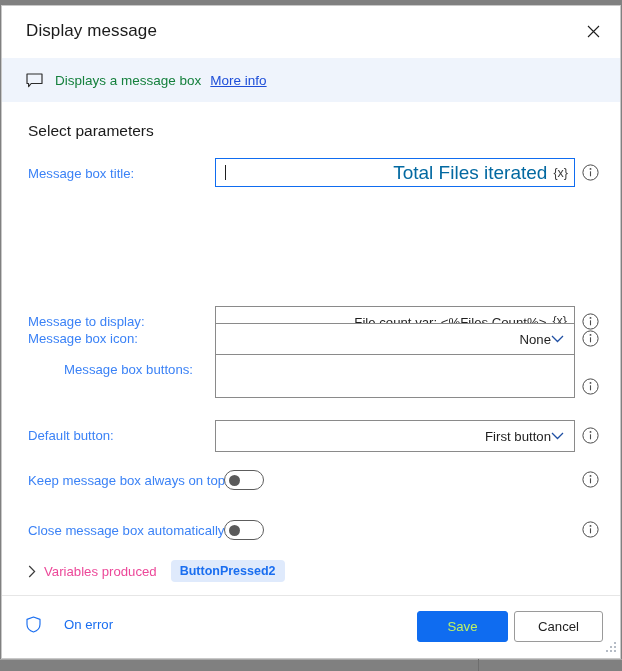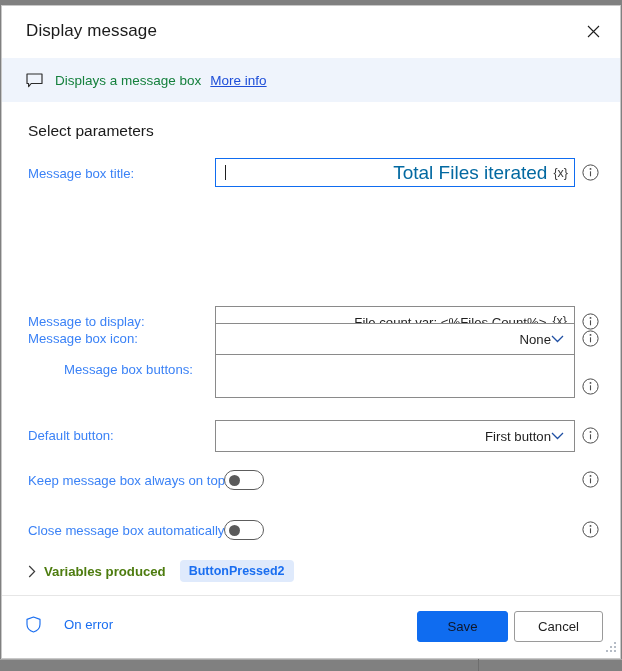--- a/index.html
+++ b/index.html
@@ -255,23 +255,22 @@
     align-items: center;
   }
   .varsrow .chev {
     margin-right: 8px;
     display: flex;
     align-items: center;
     cursor: pointer;
   }
   .varsrow .vlabel {
     font-size: 13.2px;
-    color: #4d7c0f;
+    color: #ec4899;
     margin-right: 14px;
-    font-weight: bold;
   }
   .vbadge {
     background: #dfeafc;
     color: #1a6ef0;
     font-size: 12.5px;
     font-weight: bold;
     border-radius: 4px;
     padding: 4px 9px;
     cursor: pointer;
   }
@@ -307,21 +306,21 @@
     display: flex;
     align-items: center;
     justify-content: center;
     cursor: pointer;
     box-sizing: border-box;
   }
   .btn-primary {
     left: 415px;
     width: 91px;
     background: #0f6cf0;
-    color: #0f172a;
+    color: #bef264;
     border: 1px solid #0f6cf0;
   }
   .btn-secondary {
     left: 512px;
     width: 89px;
     background: #ffffff;
     color: #1f1f1f;
     border: 1px solid #9a9a9a;
   }
 

